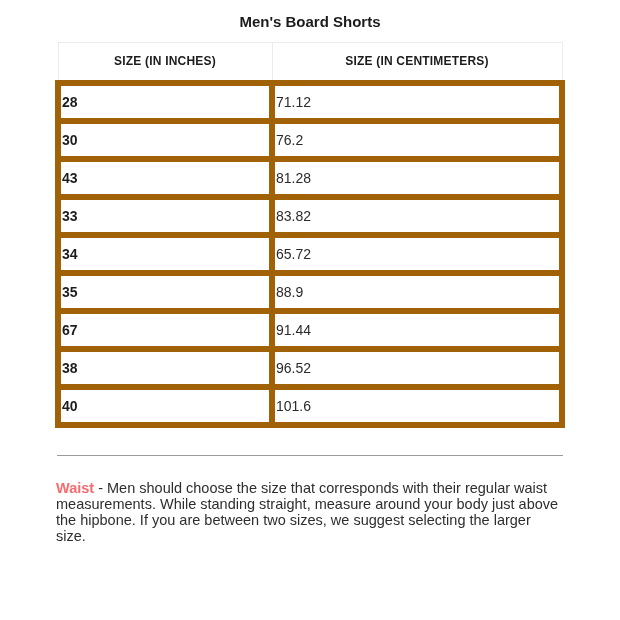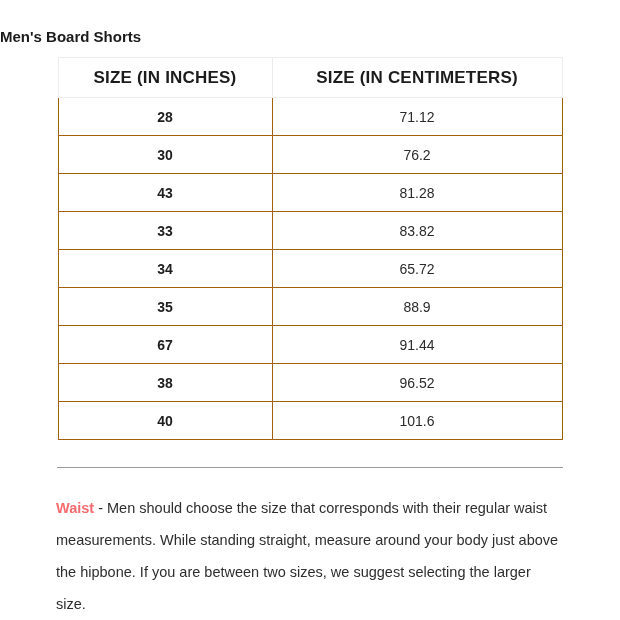--- a/index.html
+++ b/index.html
@@ -12,50 +12,51 @@
     font-family: "Liberation Sans", sans-serif;
     overflow: hidden;
   }
   .page {
     width: 620px;
     height: 620px;
     background: #ffffff;
   }
   .chart-title {
     margin: 0;
-    padding-top: 28px;
+    padding-top: 13px;
+    text-align: center;
     font-size: 15px;
     line-height: 18px;
     font-weight: 700;
     color: #1b1b1b;
   }
   table.size-table {
     width: 504px;
     margin: 11px auto 0 auto;
     border-collapse: collapse;
     table-layout: fixed;
     background: #ffffff;
   }
   .size-table col.c1 { width: 214px; }
   .size-table col.c2 { width: 290px; }
   .size-table th {
     border: 1px solid #ececec;
     height: 40px;
     text-align: center;
     vertical-align: middle;
-    font-size: 17px;
+    font-size: 12px;
     font-weight: 700;
     letter-spacing: 0.2px;
     color: #1c1c1c;
     background: #ffffff;
   }
   .size-table td {
-    border: 1px solid #a16207;
+    border: 6px solid #a16207;
     height: 38px;
-    text-align: center;
+    text-align: left;
     vertical-align: middle;
     font-size: 14px;
     background: #ffffff;
   }
   .size-table td.col-inches {
     font-weight: 700;
     color: #1d1d1d;
   }
   .size-table td.col-cm {
     font-weight: 400;
@@ -65,21 +66,21 @@
     width: 506px;
     margin: 27px auto 0 auto;
     border: none;
     border-top: 1px solid #9a9a9a;
     height: 0;
   }
   .note {
     width: 508px;
     margin: 24px auto 14px auto;
     font-size: 14.5px;
-    line-height: 32px;
+    line-height: 16px;
     color: #2e2e2e;
   }
   .waist-label {
     color: #f56b6e;
     font-weight: 700;
   }
 </style>
 </head>
 <body>
 

